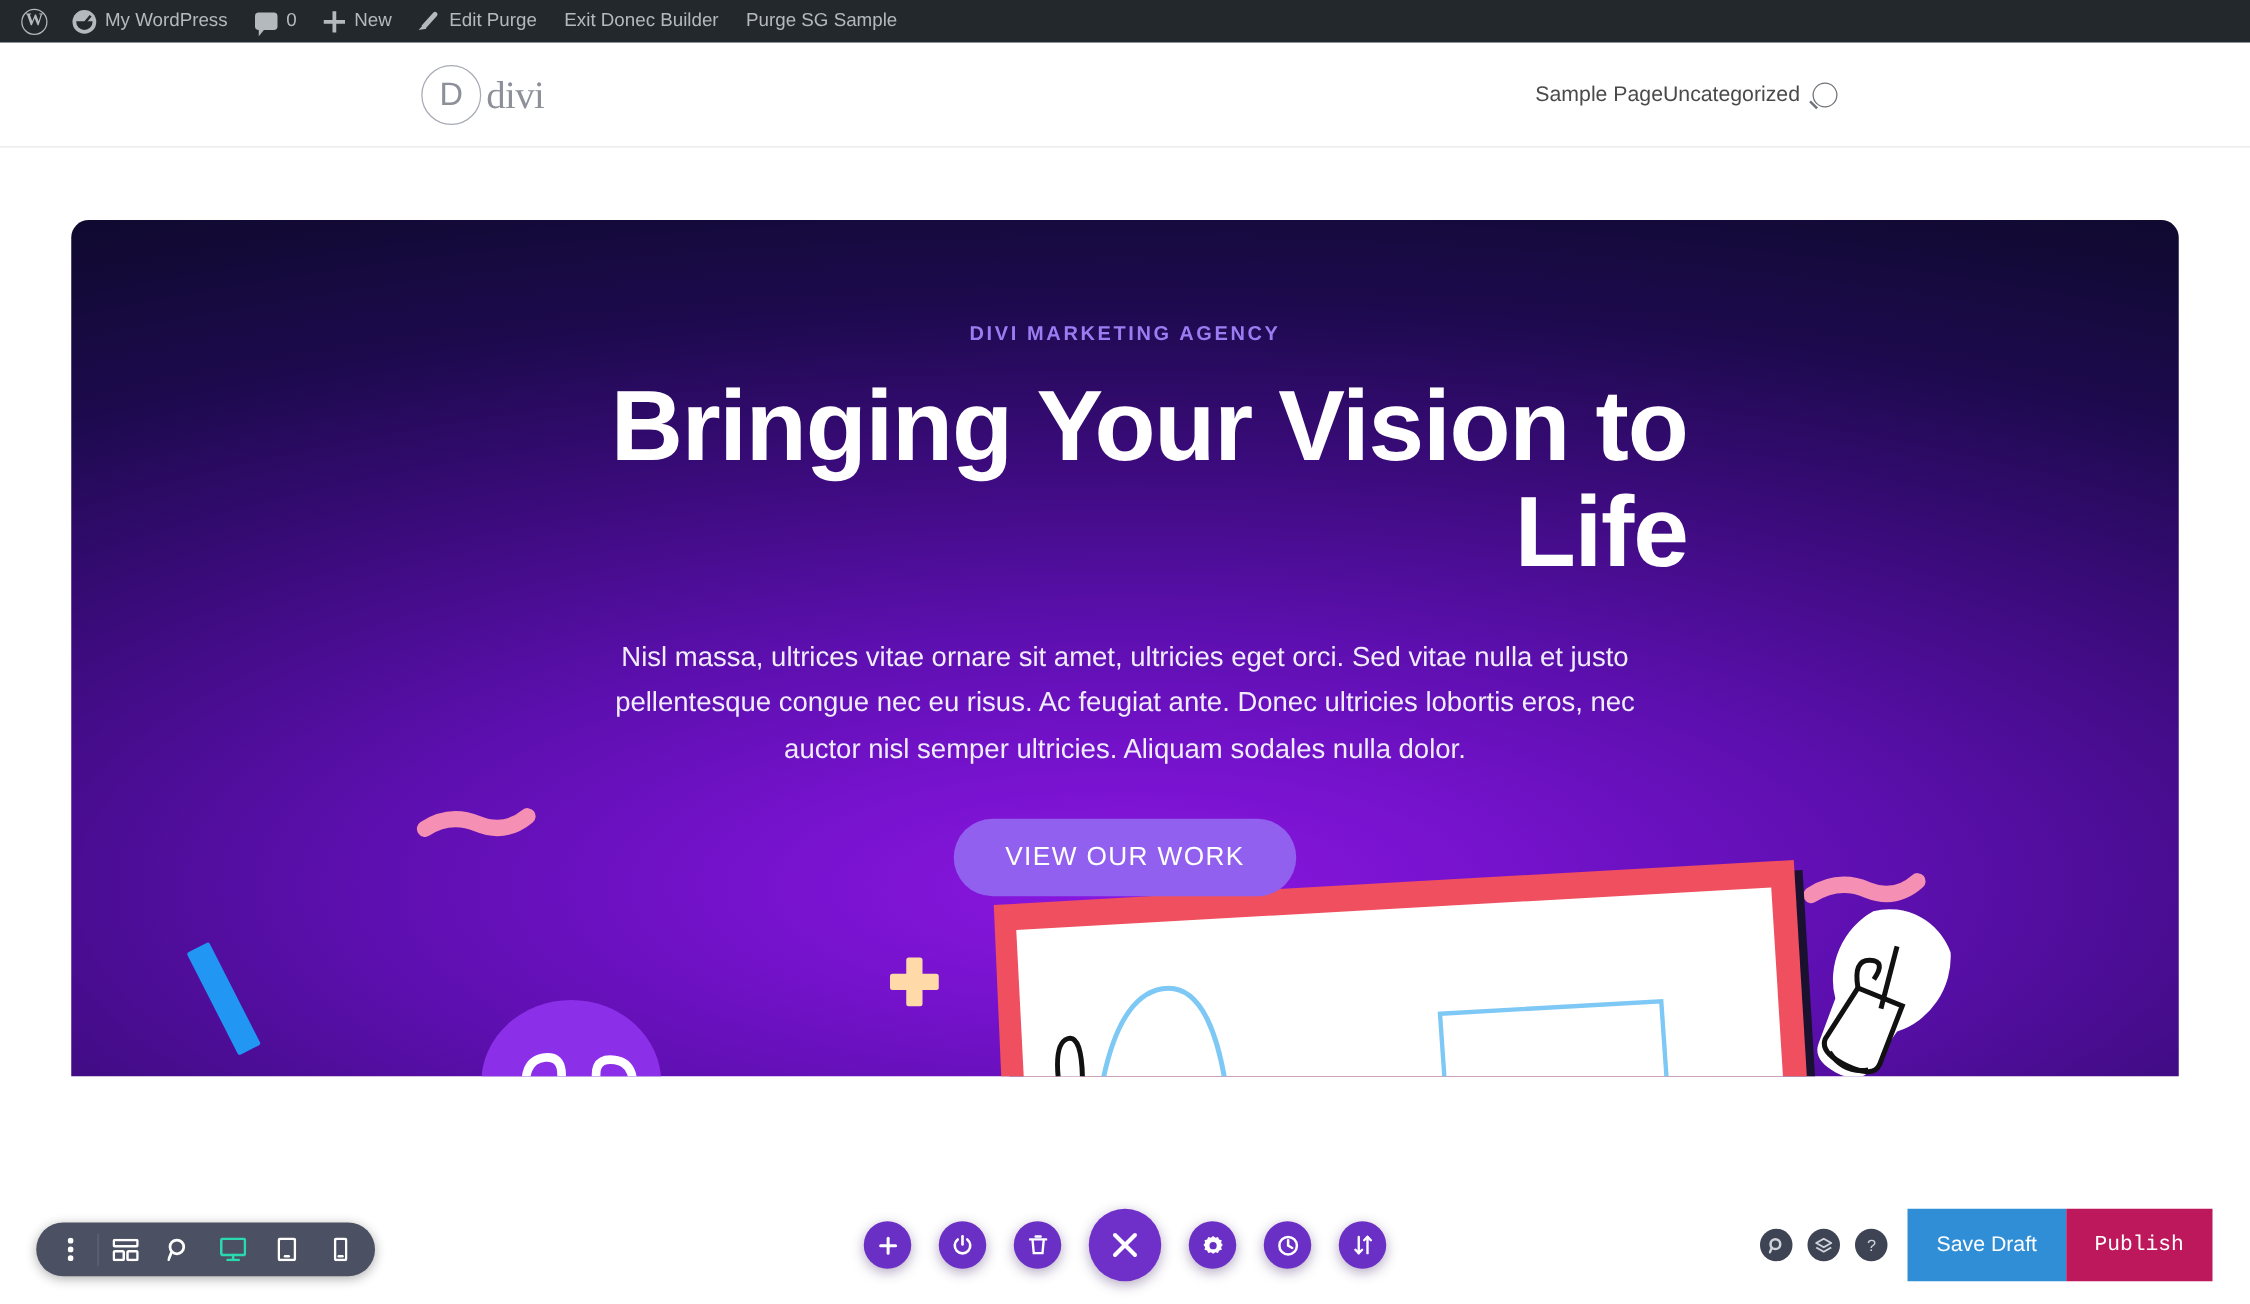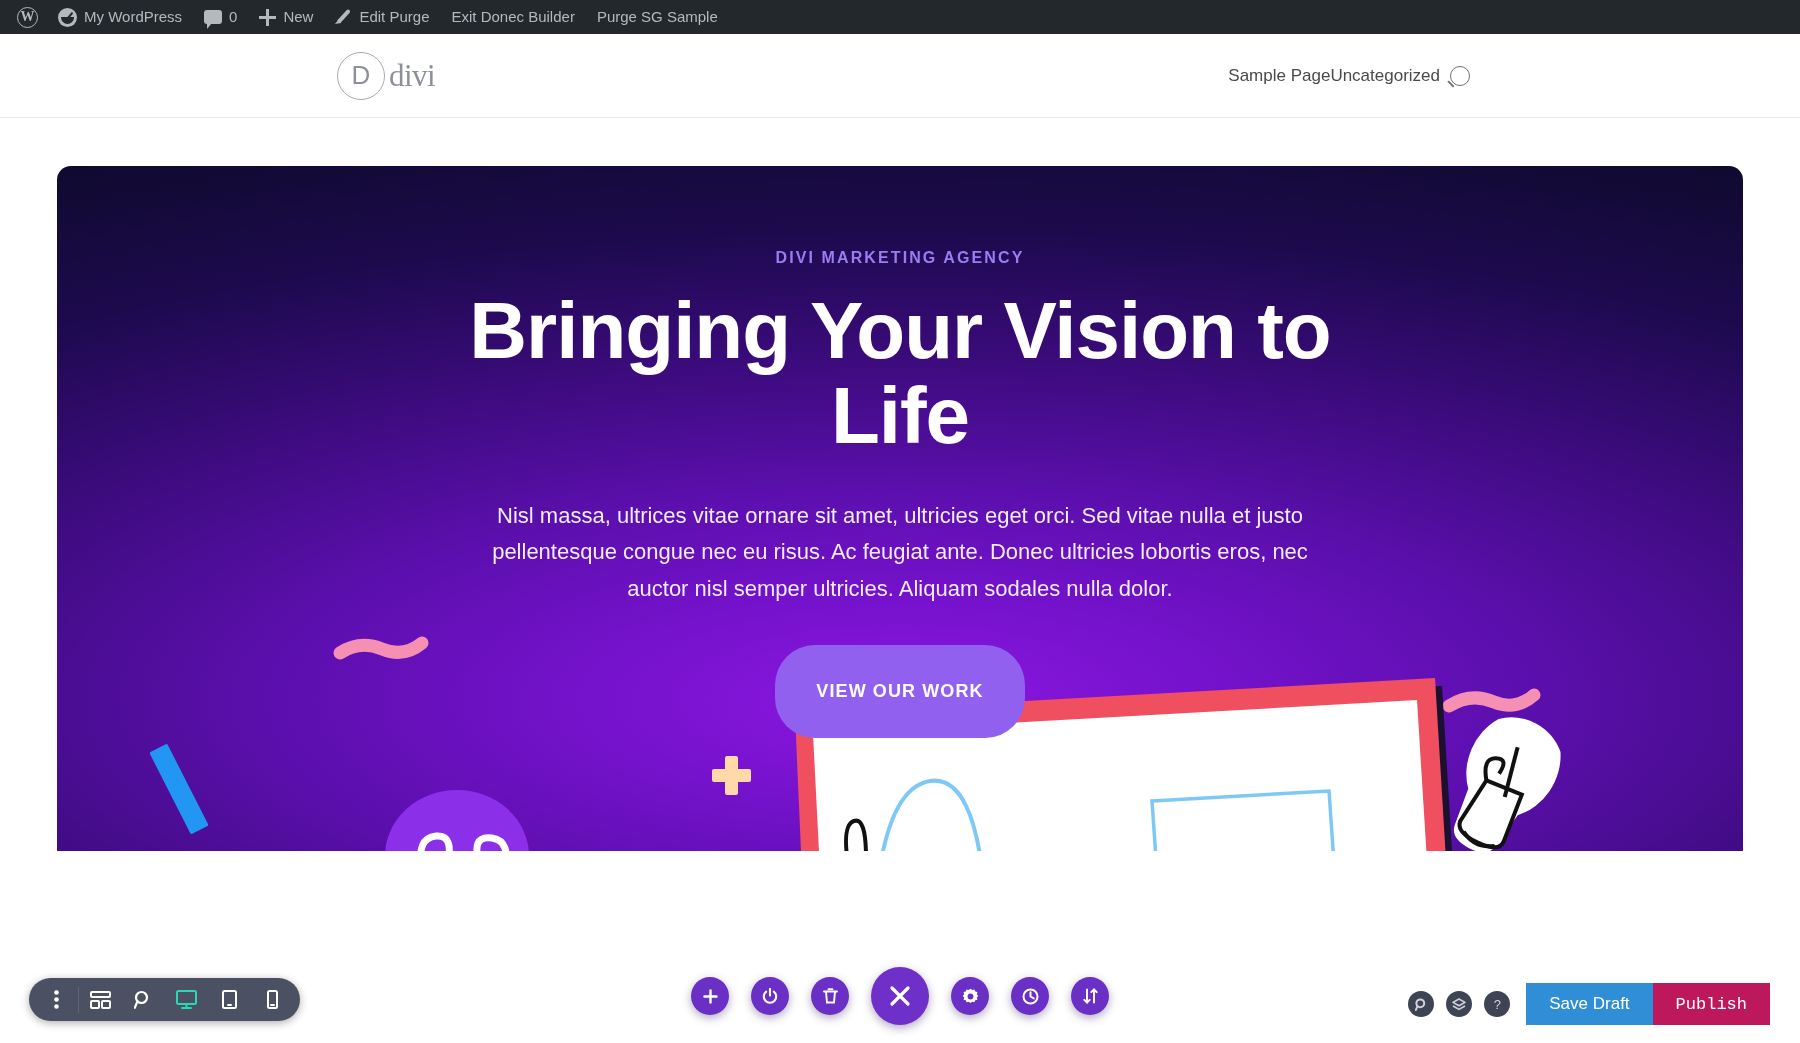--- a/index.html
+++ b/index.html
@@ -103,21 +103,21 @@
     border:1.6px solid #6f7278; position:relative; cursor:pointer;
     margin-left:10px;
   }
   .search-glass::after{
     content:"";position:absolute;left:-4px;top:16px;width:8px;height:1.6px;
     background:#6f7278; transform:rotate(45deg);
   }
 
   
   #hero{
-    position:absolute; left:57px; top:166px;
+    position:absolute; left:57px; top:176px;
     width:1686px; height:685px;
     border-radius:14px 14px 0 0;
     overflow:hidden;
     background:
       radial-gradient(115% 95% at 50% 78%, #8b17e0 0%, #7512cc 16%, #5c0fae 32%, #3c0b7d 52%, #1d0a4e 72%, #120a35 88%, #0c0828 100%);
     z-index:10;
   }
   #hero-art{ position:absolute; inset:0; }
 
   .hero-content{
@@ -126,34 +126,34 @@
   }
   #eyebrow{
     margin-top:83px;
     color:#9b7df2; font-size:16px; font-weight:bold;
     letter-spacing:2.1px;
   }
   #hero-title{
     margin-top:22px;
     color:#ffffff; font-size:80px; font-weight:bold;
     line-height:1.06; letter-spacing:-1px;
-    max-width:900px; margin-left:auto; margin-right:auto;
+    max-width:900px; margin-left:auto; margin-right:auto;text-align:right;
   }
   #hero-para{
     margin:39px auto 0;
     max-width:840px;
     color:#f0ecfb; font-size:22px; line-height:1.67;
     font-weight:400;
   }
   #cta-wrap{ margin-top:37px; }
   #cta-button{
     display:inline-block;
     background:#9160ef; color:#ffffff;
-    font-size:18px; font-weight:bold; letter-spacing:1.1px;
-    padding:36px 41px; border-radius:40px;
+    font-size:21px; font-weight:normal; letter-spacing:1.1px;
+    padding:19px 41px; border-radius:40px;
     border:none; cursor:pointer;
     font-family:"Liberation Sans",sans-serif;
   }
 
   
   #builder-left{
     position:absolute; left:29px; bottom:22px;
     height:43px; background:#4b5162; border-radius:22px;
     display:flex; align-items:center; padding:0 6px; z-index:55;
     box-shadow:0 2px 9px rgba(0,0,0,.32);
@@ -181,21 +181,21 @@
     position:absolute; right:30px; bottom:18px;
     display:flex; align-items:center; gap:12px; z-index:55;
   }
   .br-ico{
     width:26px;height:26px;border-radius:50%;
     background:#3e4454; color:#cfd3dc;
     display:flex;align-items:center;justify-content:center;
     font-size:13px; cursor:pointer;
   }
   .act-btn{
-    height:42px; display:flex;align-items:center;justify-content:center;
+    height:58px; display:flex;align-items:center;justify-content:center;
     padding:0 23px; color:#ffffff; font-size:17px;
     cursor:pointer; border:none;
     font-family:"Liberation Sans",sans-serif;
   }
   #save-draft-button{ background:#2f8ed6; }
   #publish-button{ background:#be185d;font-family:Liberation Mono, monospace; }
   .act-group{ display:flex; margin-left:4px; }
 </style>
 </head>
 <body>

